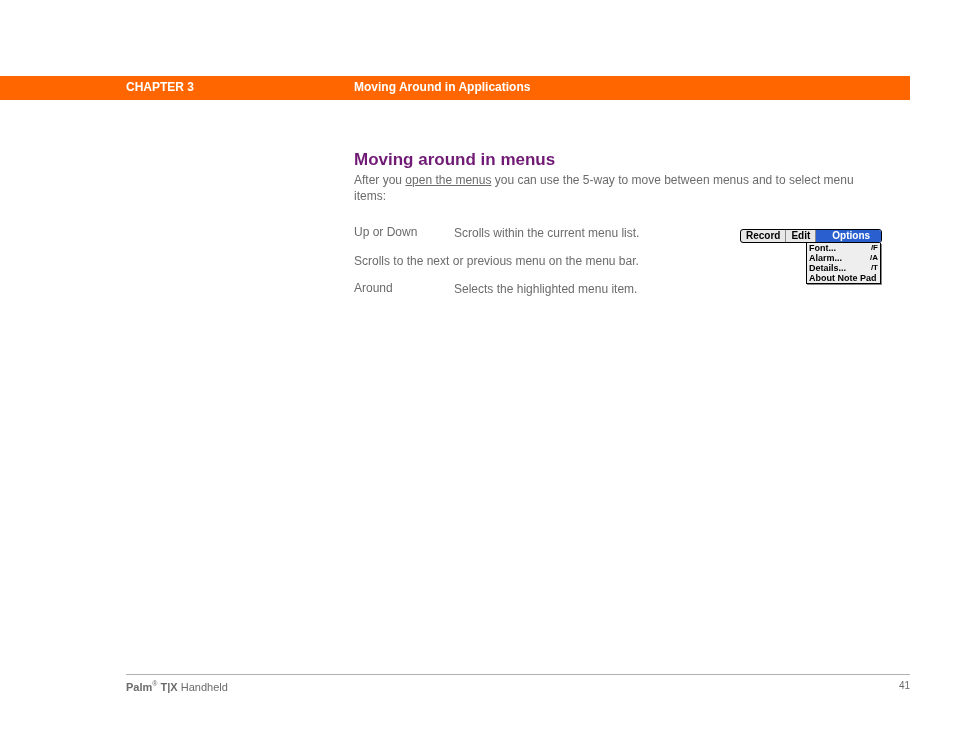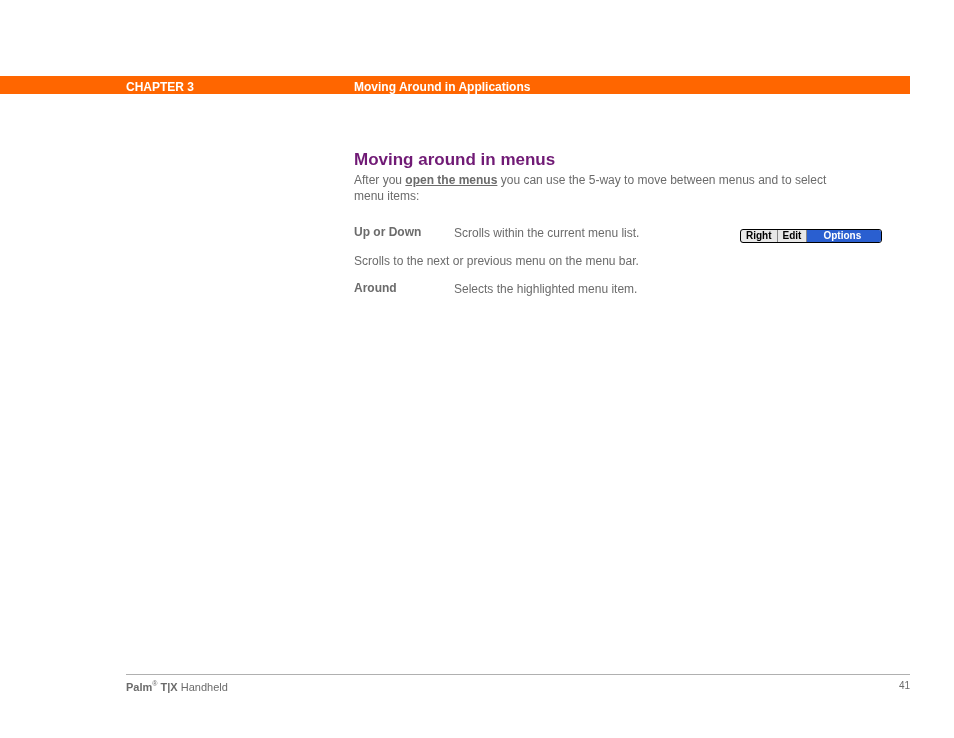--- a/index.html
+++ b/index.html
@@ -4,21 +4,21 @@
 <style>
   * { box-sizing: border-box; margin: 0; padding: 0; }
   html, body { width: 954px; height: 738px; background: #ffffff; font-family: Arial, Helvetica, sans-serif; color: #6b6b6b; }
   .page { position: relative; width: 954px; height: 738px; }
 
   .header-bar {
     position: absolute;
     top: 76px;
     left: 0;
     width: 910px;
-    height: 18px;
+    height: 24px;
     background: #ff6600;
     color: #ffffff;
     font-size: 12px;
     font-weight: bold;
   }
   .header-chapter { position: absolute; left: 126px; top: 4px; }
   .header-title   { position: absolute; left: 354px; top: 4px; }
 
   .section-heading {
     position: absolute;
@@ -30,32 +30,32 @@
   }
   .intro {
     position: absolute;
     top: 172px;
     left: 354px;
     width: 500px;
     font-size: 12px;
     line-height: 1.35;
     color: #6b6b6b;
   }
-  .intro .link { font-weight: bold; text-decoration: underline; color: #6b6b6b; cursor: pointer; }
+  .intro .link { font-weight: normal; text-decoration: underline; color: #6b6b6b; cursor: pointer; }
 
   .defs {
     position: absolute;
     top: 225px;
     left: 354px;
     width: 380px;
     font-size: 12px;
     color: #6b6b6b;
   }
   .def-row { display: flex; margin-bottom: 12px; }
-  .term { width: 100px; font-weight: bold; flex: 0 0 100px; }
+  .term { width: 100px; font-weight: normal; flex: 0 0 100px; }
   .desc { flex: 1; line-height: 1.35; }
 
   
   .menu-figure {
     position: absolute;
     top: 229px;
     left: 740px;
     width: 142px;
     font-family: "Arial", sans-serif;
     font-size: 10px;
@@ -155,23 +155,41 @@
       <div class="desc">Scrolls to the next or previous menu on the menu bar.</div>
     </div>
     <div class="def-row">
       <div class="term">Around</div>
       <div class="desc">Selects the highlighted menu item.</div>
     </div>
   </div>
 
   <div class="menu-figure">
     <div class="menubar">
-      <span class="tab">Right</span>
+      <span class="tab">Record</span>
       <span class="tab">Edit</span>
       <span class="tab selected">Options</span>
+    </div>
+    <div class="dropdown">
+      <div class="item">
+        <span>Font...</span>
+        <span class="hint">/F</span>
+      </div>
+      <div class="item">
+        <span>Alarm...</span>
+        <span class="hint">/A</span>
+      </div>
+      <div class="item">
+        <span>Details...</span>
+        <span class="hint">/T</span>
+      </div>
+      <div class="item">
+        <span>About Note Pad</span>
+        <span class="hint"></span>
+      </div>
     </div>
   </div>
 
   <div class="footer-rule"></div>
   <div class="footer-left">
     <span class="brand">Palm</span><sup>®</sup>
     <span class="brand">T|X</span>
     <span>Handheld</span>
   </div>
   <div class="footer-page">41</div>

